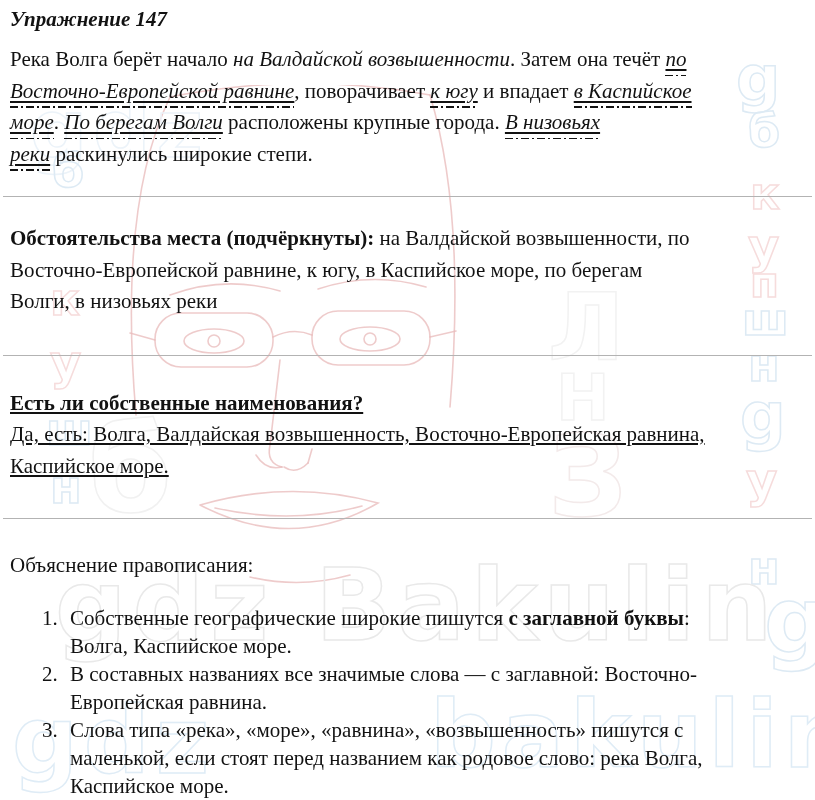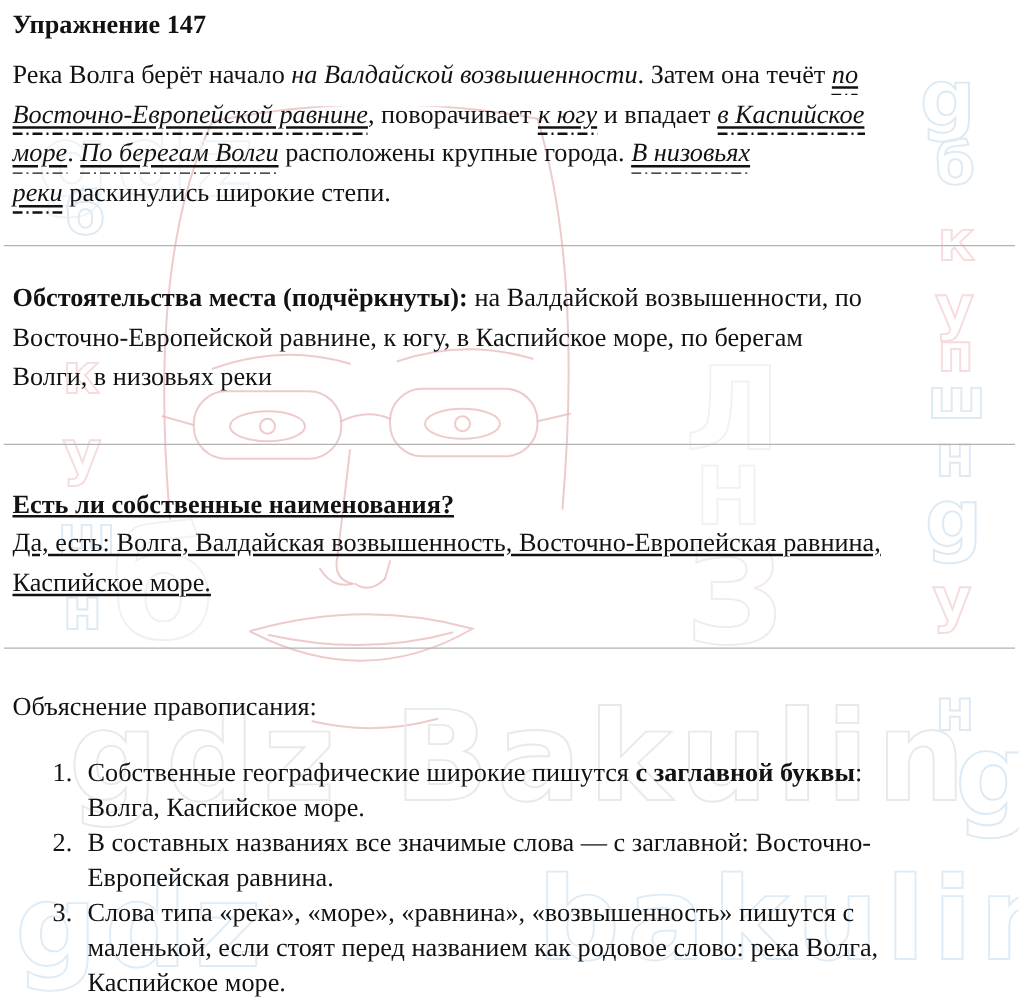--- a/index.html
+++ b/index.html
@@ -10,21 +10,21 @@
     box-sizing: border-box;
     padding: 5px 10px 0 10px;
     overflow: hidden;
     background: #ffffff;
     font-family: "Liberation Serif", serif;
     font-size: 21px;
     line-height: 31.5px;
     color: #121212;
   }
   .content { position: relative; z-index: 1; }
-  .title { font-weight: bold; line-height: 28px; white-space: nowrap; }
+  .title { font-weight: bold; line-height: 28px; white-space: nowrap; font-style: italic; }
   .rich { white-space: nowrap; }
   .seg-n { font-style: normal; text-align: right; }
   .seg-b { font-weight: bold; }
   .seg-i { font-style: italic; text-align: center; }
   .seg-iu {
     font-style: italic;
     text-decoration: underline;
     text-decoration-thickness: 1.5px;
     text-underline-offset: 3px;
     padding-bottom: 5px;

